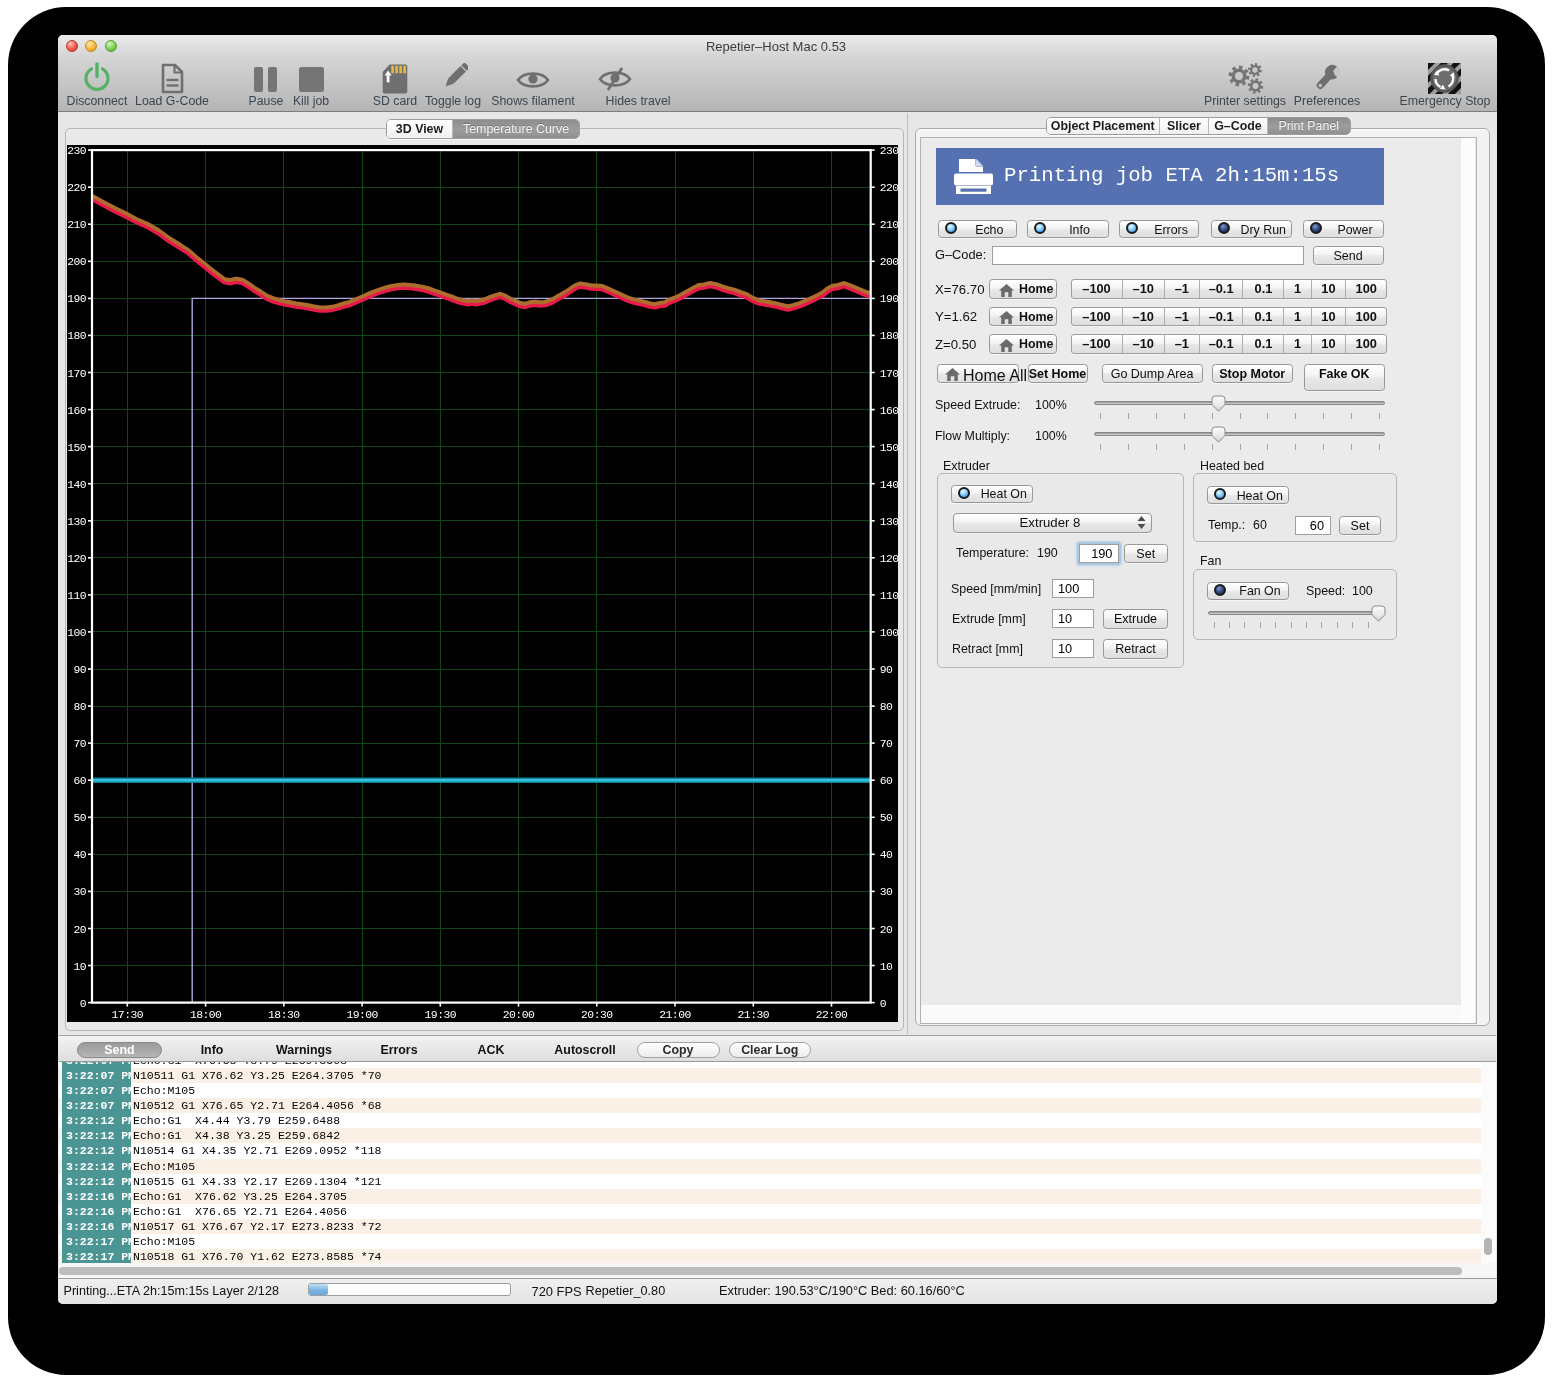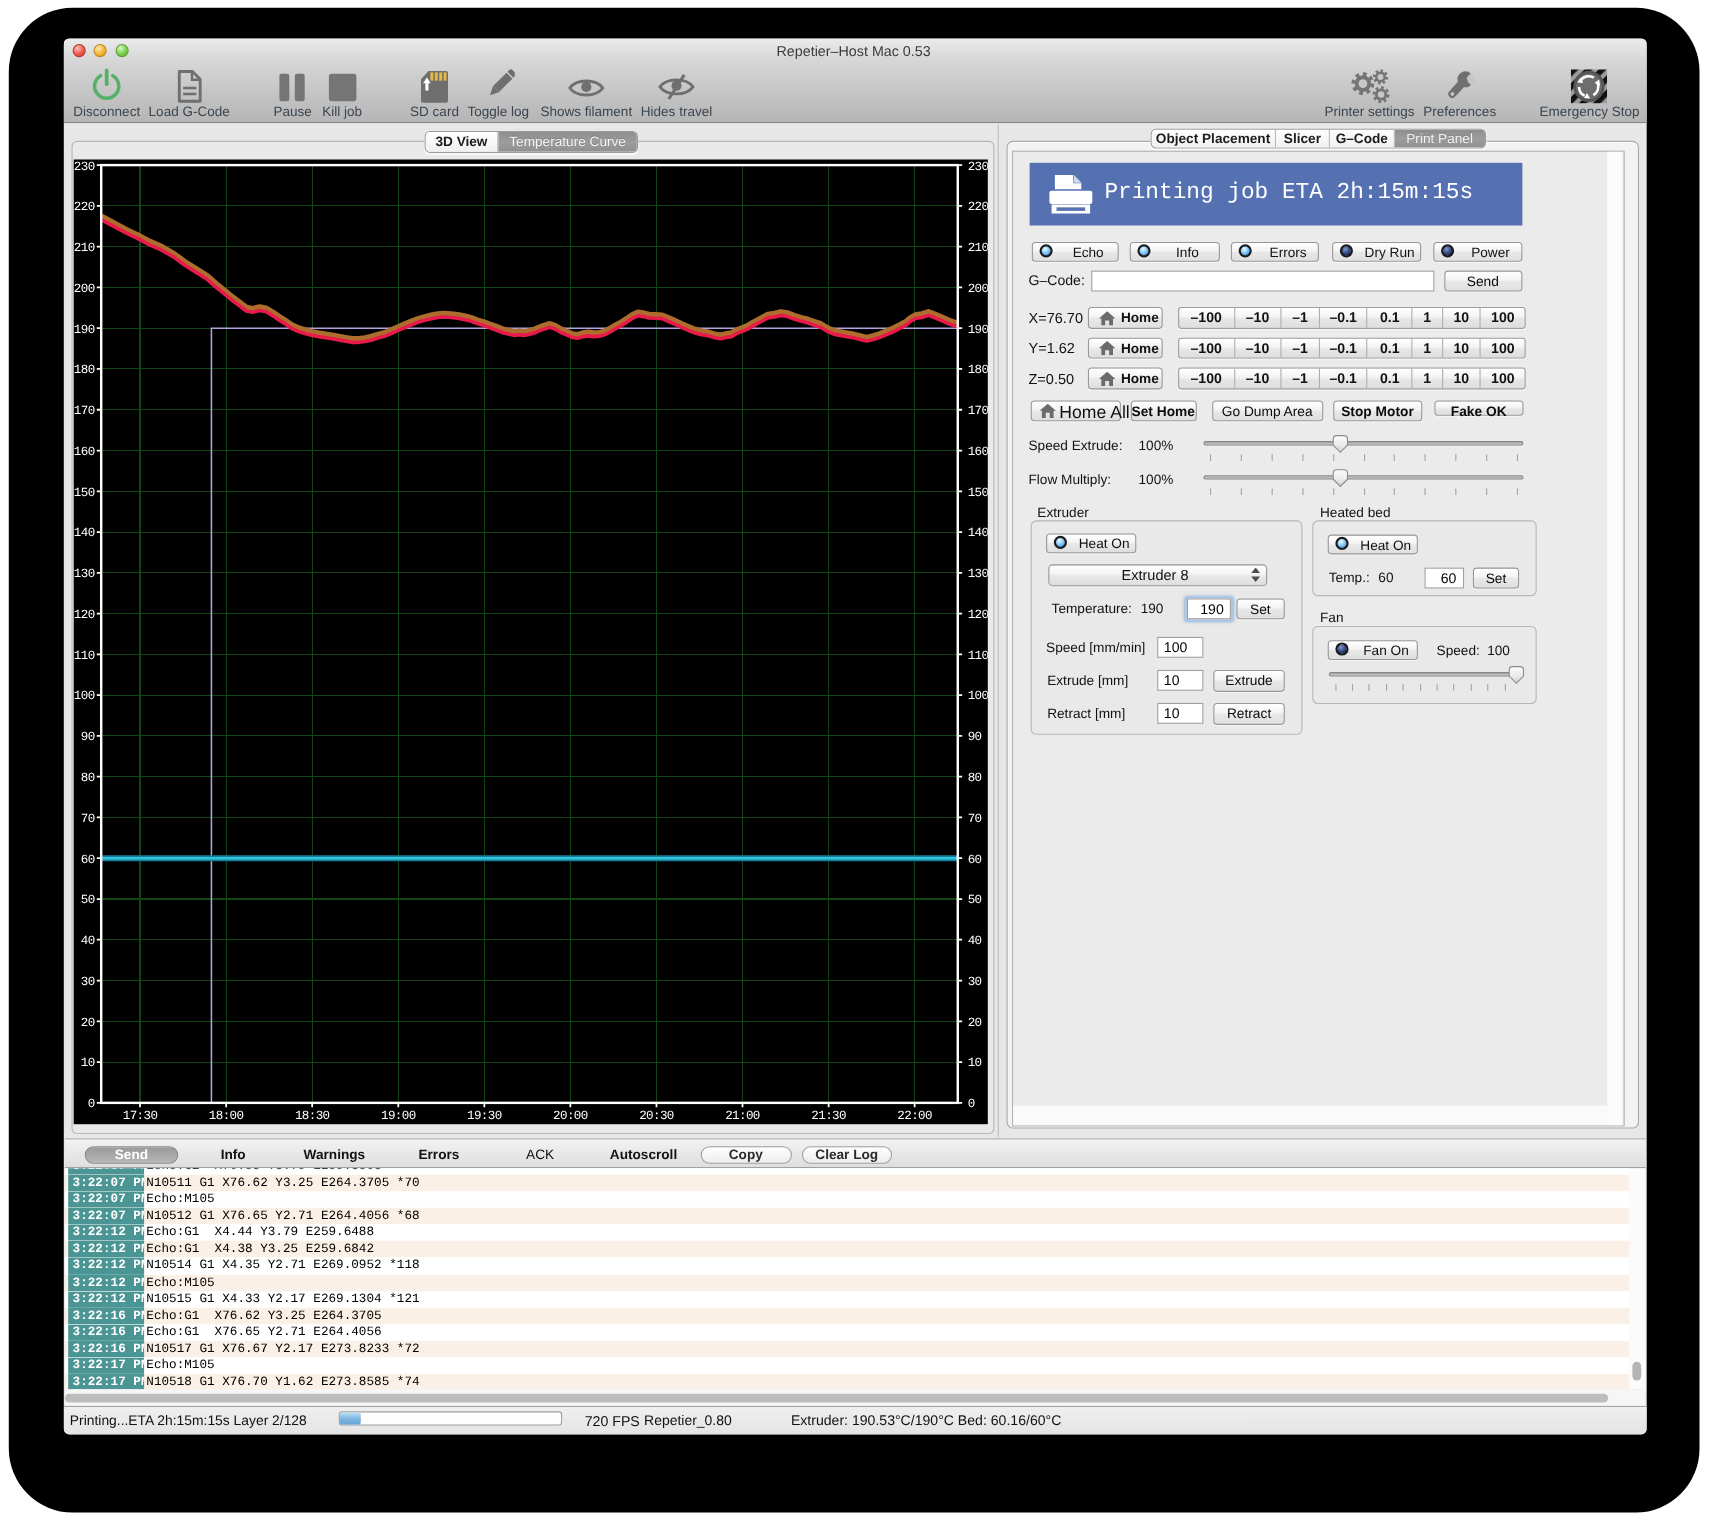--- a/index.html
+++ b/index.html
@@ -117,21 +117,21 @@
  </g>
 </svg>
 
 <div class="a tlab" style="left:7px;width:180px">Disconnect</div>
 <div class="a tlab" style="left:82px;width:180px">Load G-Code</div>
 <div class="a tlab" style="left:176px;width:180px">Pause</div>
 <div class="a tlab" style="left:221px;width:180px">Kill job</div>
 <div class="a tlab" style="left:305px;width:180px">SD card</div>
 <div class="a tlab" style="left:363px;width:180px">Toggle log</div>
 <div class="a tlab" style="left:443px;width:180px">Shows filament</div>
-<div class="a tlab" style="left:525px;width:180px">Hides travel</div>
+<div class="a tlab" style="left:548px;width:180px">Hides travel</div>
 <div class="a tlab" style="left:1155px;width:180px">Printer settings</div>
 <div class="a tlab" style="left:1237px;width:180px">Preferences</div>
 <div class="a tlab" style="left:1355px;width:180px">Emergency Stop</div>
 
 <div class="a" style="left:907px;top:113px;width:1px;height:921px;background:#bdbdbd"></div>
 <div class="a gbox" style="left:64.5px;top:127.5px;width:839px;height:903px"></div>
 <div class="a seg" style="left:386px;top:119px">
  <div style="width:65px">3D View</div>
     <div class="on" style="width:127px;font-weight:normal">Temperature Curve</div>
 </div>
@@ -387,21 +387,21 @@
     <div style="width:40.7px;line-height:18.5px">100</div>
   </div>
 <div class="a btn" style="left:936.5px;top:363.5px;width:82px;height:19.5px"></div>
 <div class="a" style="left:945px;top:367px"><svg width="15" height="13" viewBox="0 0 15 13">
       <path d="M7.5 0 L15 6.5 12.8 6.5 12.8 13 9.3 13 9.3 8.3 5.7 8.3 5.7 13 2.2 13 2.2 6.5 0 6.5 Z" fill="#6b6b6b"></path>
     </svg></div>
 <div class="a lbl" style="left:963px;top:366.5px;font-weight:normal;font-size:16px">Home All</div>
 <div class="a btn" style="left:1027.5px;top:363.5px;width:60px;height:19.5px;line-height:18.5px;font-weight:bold">Set Home</div>
 <div class="a btn" style="left:1101.5px;top:363.5px;width:101px;height:19.5px;line-height:18.5px;font-weight:normal">Go Dump Area</div>
 <div class="a btn" style="left:1211.5px;top:363.5px;width:81.5px;height:19.5px;line-height:18.5px;font-weight:bold">Stop Motor</div>
-<div class="a btn" style="left:1303.5px;top:363.5px;width:81.5px;height:14px;line-height:18.5px;font-weight:bold">Fake OK</div>
+<div class="a btn" style="left:1303.5px;top:363.5px;width:81.5px;height:27px;line-height:18.5px;font-weight:bold">Fake OK</div>
 <div class="a lbl" style="left:935px;top:398px">Speed Extrude:</div>
 <div class="a lbl" style="left:1035px;top:398px">100%</div>
 <div class="a" style="left:1094px;top:400.5px;width:291px;height:4.5px;border-radius:2.5px;background:linear-gradient(#8f8f8f,#d9d9d9);border:1px solid #888"></div>
 <svg class="a" style="left:1210.5px;top:394.5px" width="15" height="17" viewBox="0 0 15 17">
     <path d="M1 4.2 Q1 1 4.2 1 L10.8 1 Q14 1 14 4.2 L14 9.6 L7.5 16.2 L1 9.6 Z" fill="url(#thg)" stroke="#8a8a8a" stroke-width="1"></path>
     <defs>
       <linearGradient id="thg" x1="0" y1="0" x2="0" y2="1">
         <stop offset="0" stop-color="#fdfdfd"></stop>
         <stop offset=".6" stop-color="#e8e8e8"></stop>
         <stop offset="1" stop-color="#cfcfcf"></stop>
@@ -515,21 +515,21 @@
 <div class="a tick" style="left:1336.7px;top:622px"></div>
 <div class="a tick" style="left:1352.1px;top:622px"></div>
 <div class="a tick" style="left:1367.5px;top:622px"></div>
 
 <div class="a" style="left:59px;top:1034.5px;width:1437px;height:1px;background:#a0a0a0"></div>
 <div class="a" style="left:59px;top:1035.5px;width:1437px;height:25.5px;background:linear-gradient(#f2f2f2,#dedede)"></div>
 <div class="a pill" style="left:77px;top:1041.5px;width:85px;height:16.5px;line-height:15.5px;background:linear-gradient(#9a9a9a,#b6b6b6);color:#fff;border-color:#8a8a8a">Send</div>
 <div class="a lbl" style="left:162px;top:1043px;width:100px;text-align:center;font-weight:bold">Info</div>
 <div class="a lbl" style="left:254px;top:1043px;width:100px;text-align:center;font-weight:bold">Warnings</div>
 <div class="a lbl" style="left:349px;top:1043px;width:100px;text-align:center;font-weight:bold">Errors</div>
-<div class="a lbl" style="left:441px;top:1043px;width:100px;text-align:center;font-weight:normal">ACK</div>
+<div class="a lbl" style="left:441px;top:1043px;width:100px;text-align:center;font-weight:bold">ACK</div>
 <div class="a lbl" style="left:535px;top:1043px;width:100px;text-align:center;font-weight:bold">Autoscroll</div>
 <div class="a pill" style="left:636.5px;top:1041.5px;width:83px;height:16.5px;line-height:15.5px">Copy</div>
 <div class="a pill" style="left:729px;top:1041.5px;width:81.5px;height:16.5px;line-height:15.5px">Clear Log</div>
 <div class="a" style="left:59px;top:1061px;width:1437px;height:1px;background:#9a9a9a"></div>
 
 <div class="a" style="left:59px;top:1062px;width:1422px;height:201px;background:#fff;overflow:hidden">
 <div class="logrow" style="margin-top:-9.1px;background:#ffffff"><span class="ts">3:22:07 PM</span><span class="bodytx">Echo:G1  X76.58 Y3.79 E259.3503</span></div>
 <div class="logrow" style="background:#fbf0e5"><span class="ts">3:22:07 PM</span><span class="bodytx">N10511 G1 X76.62 Y3.25 E264.3705 *70</span></div>
 <div class="logrow" style="background:#ffffff"><span class="ts">3:22:07 PM</span><span class="bodytx">Echo:M105</span></div>
 <div class="logrow" style="background:#fbf0e5"><span class="ts">3:22:07 PM</span><span class="bodytx">N10512 G1 X76.65 Y2.71 E264.4056 *68</span></div>

